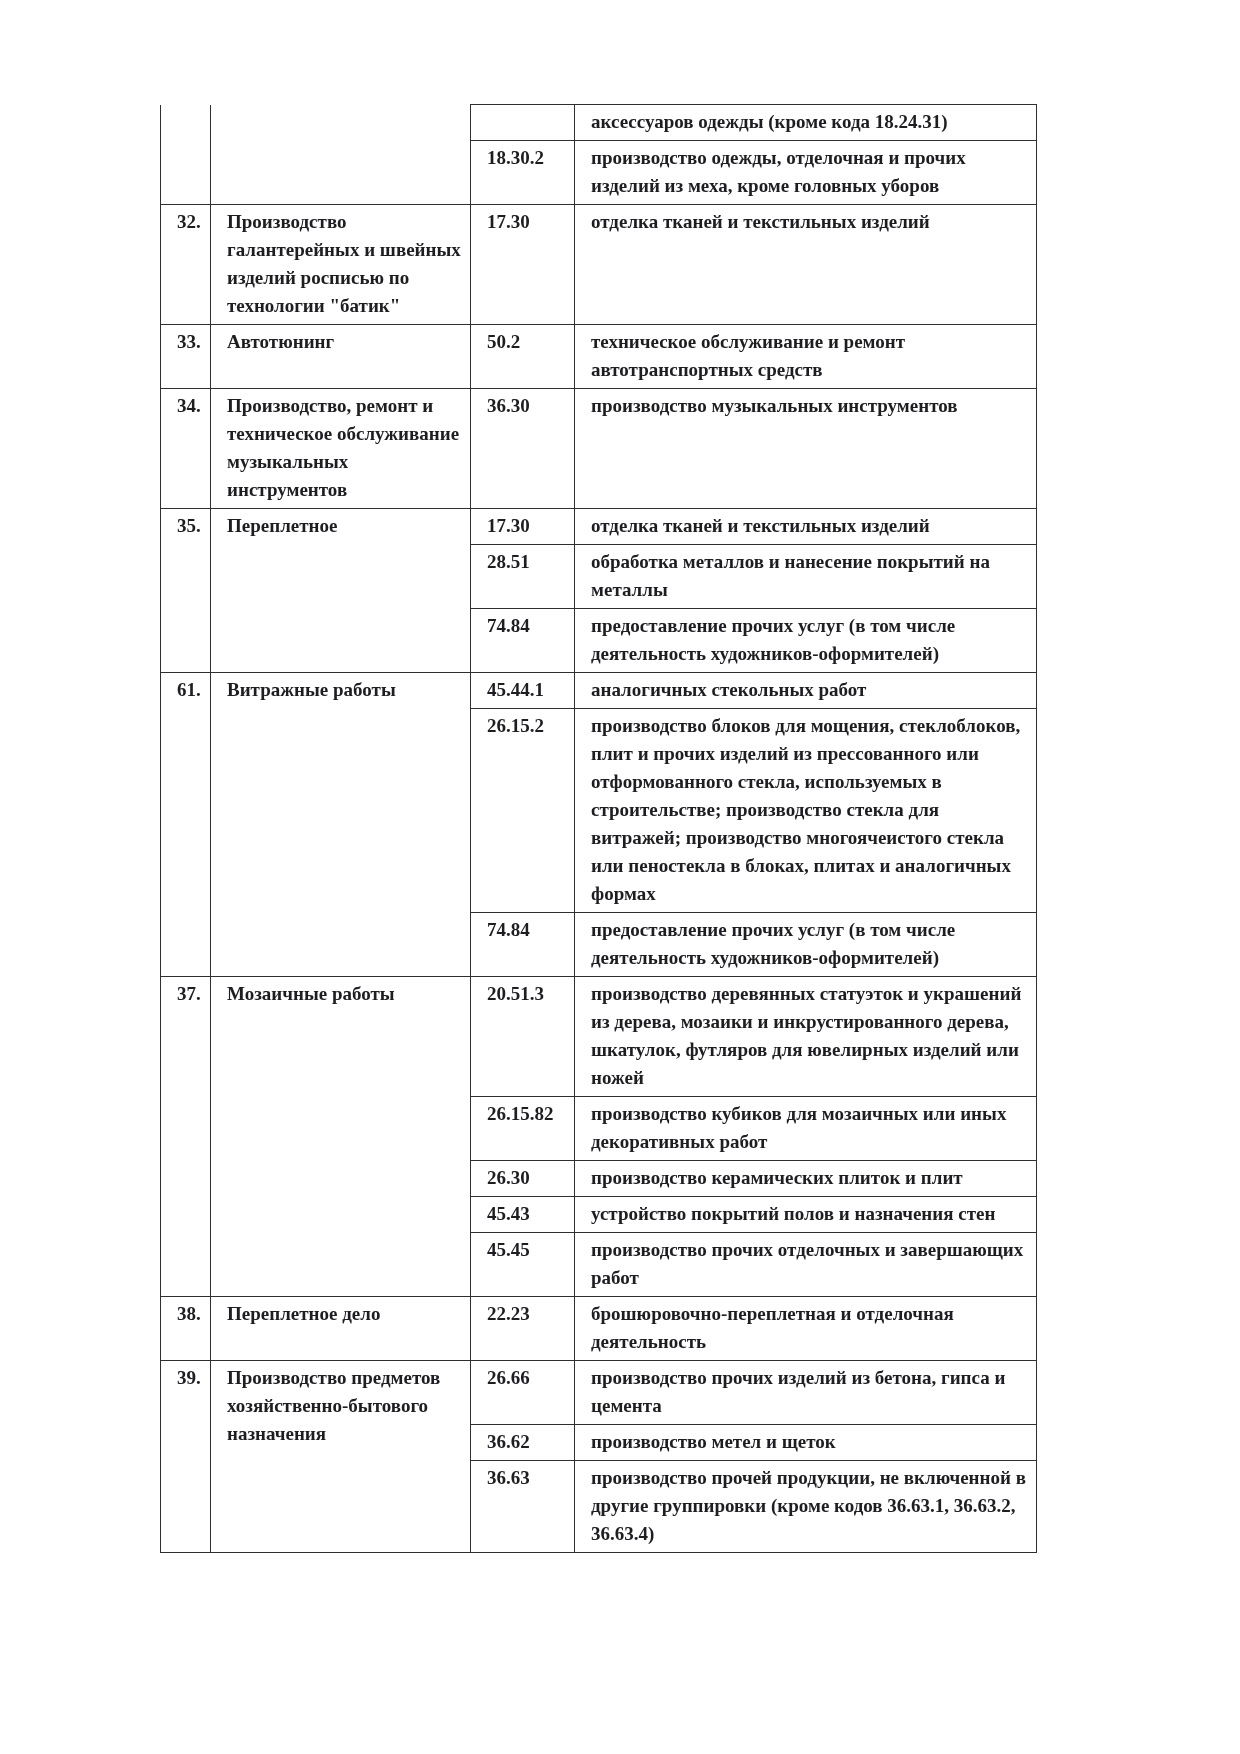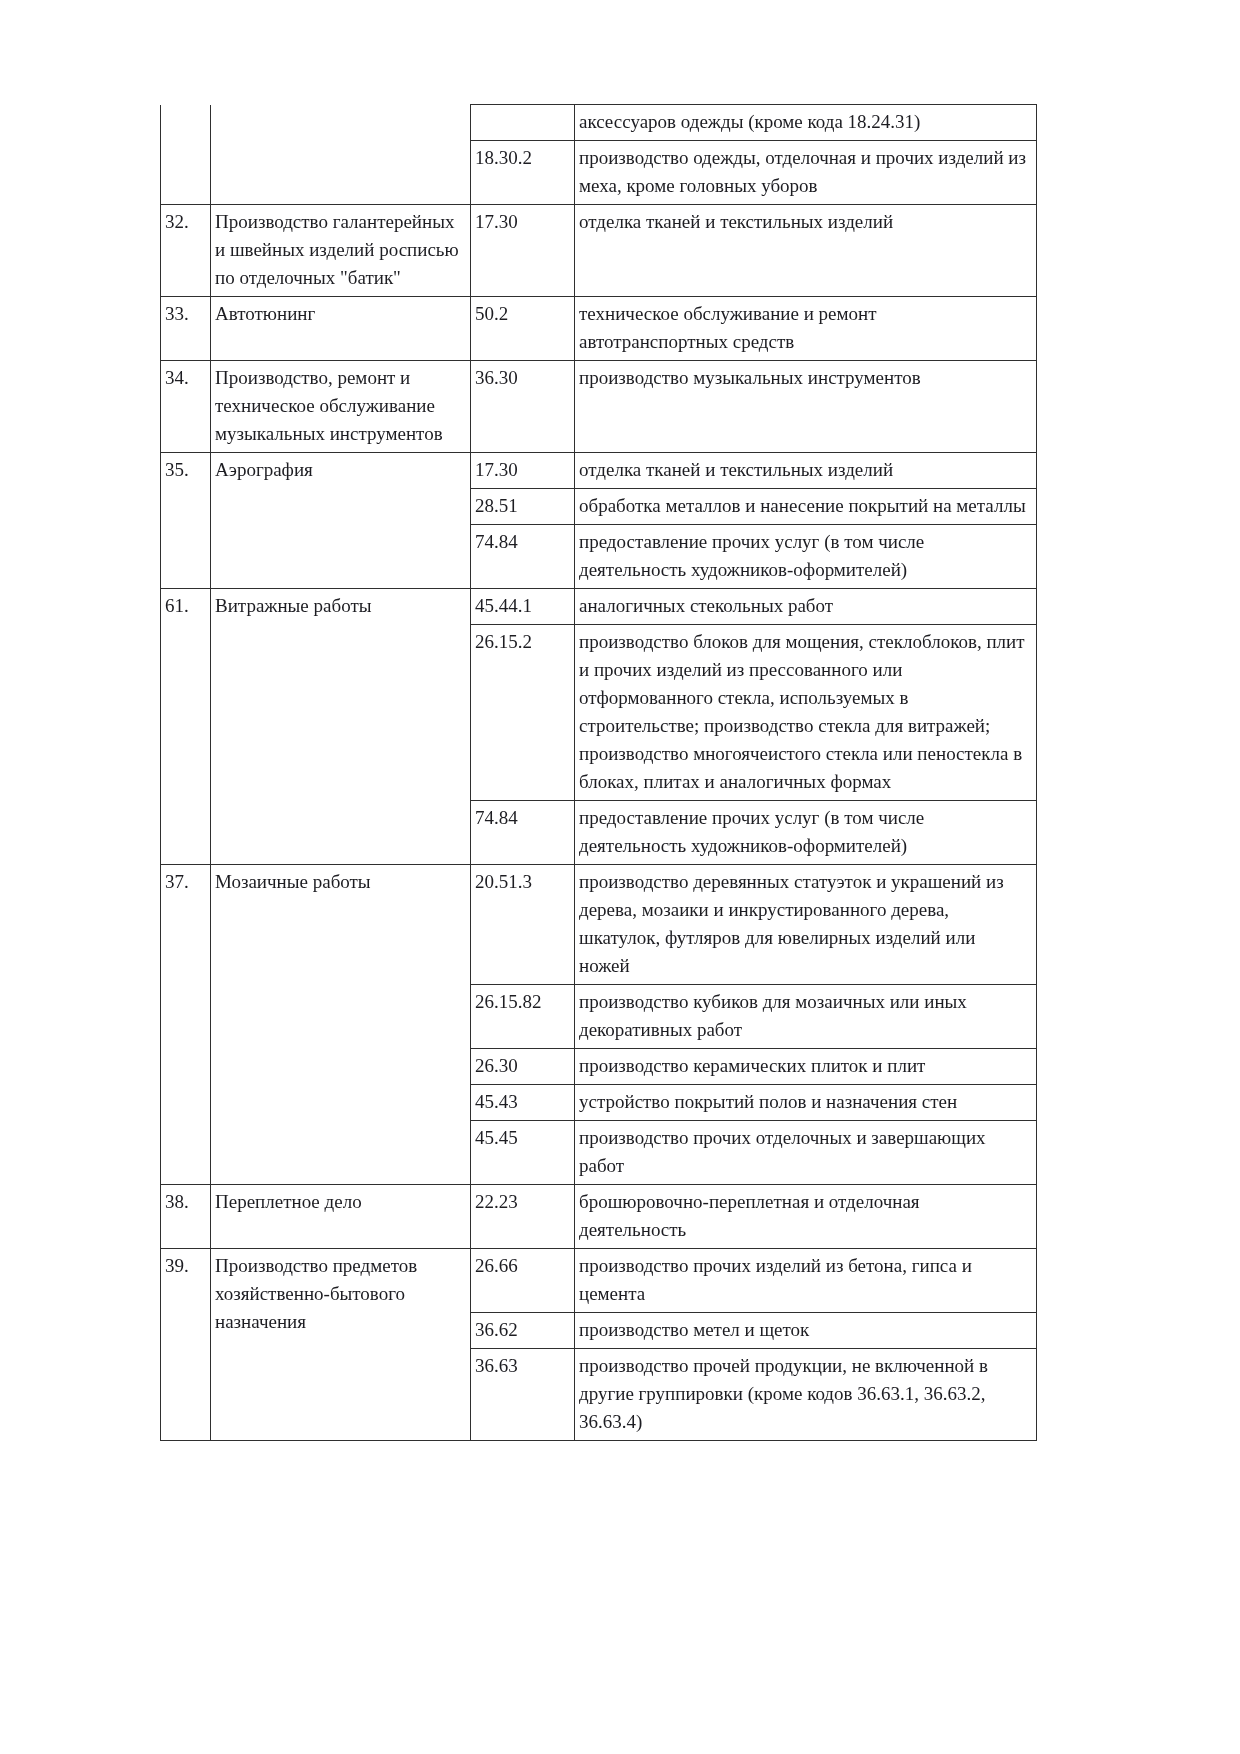--- a/index.html
+++ b/index.html
@@ -17,22 +17,23 @@
     top: 104px;
     width: 876px;
     border-collapse: collapse;
     table-layout: fixed;
   }
   .doc-table td {
     border: 1px solid #2f2f2f;
     vertical-align: top;
     font-size: 19px;
     line-height: 28px;
-    padding: 3px 8px 4px 4px;
+    padding: 3px 8px 4px 16px;
     word-wrap: break-word;
+    font-weight: bold;
   }
   .doc-table td.no-top { border-top: none; }
   col.c-num  { width: 50px;  }
   col.c-name { width: 260px; }
   col.c-code { width: 104px; }
   col.c-desc { width: 462px; }
 </style>
 </head>
 <body>
 
@@ -49,39 +50,39 @@
         <td rowspan="2" class="no-top"></td>
         <td></td>
         <td>аксессуаров одежды (кроме кода 18.24.31)</td>
       </tr>
       <tr>
         <td>18.30.2</td>
         <td>производство одежды, отделочная и прочих изделий из меха, кроме головных уборов</td>
       </tr>
       <tr>
         <td rowspan="1">32.</td>
-        <td rowspan="1">Производство галантерейных и швейных изделий росписью по отделочных "батик"</td>
+        <td rowspan="1">Производство галантерейных и швейных изделий росписью по технологии "батик"</td>
         <td>17.30</td>
         <td>отделка тканей и текстильных изделий</td>
       </tr>
       <tr>
         <td rowspan="1">33.</td>
         <td rowspan="1">Автотюнинг</td>
         <td>50.2</td>
         <td>техническое обслуживание и ремонт автотранспортных средств</td>
       </tr>
       <tr>
         <td rowspan="1">34.</td>
         <td rowspan="1">Производство, ремонт и техническое обслуживание музыкальных инструментов</td>
         <td>36.30</td>
         <td>производство музыкальных инструментов</td>
       </tr>
       <tr>
         <td rowspan="3">35.</td>
-        <td rowspan="3">Аэрография</td>
+        <td rowspan="3">Переплетное</td>
         <td>17.30</td>
         <td>отделка тканей и текстильных изделий</td>
       </tr>
       <tr>
         <td>28.51</td>
         <td>обработка металлов и нанесение покрытий на металлы</td>
       </tr>
       <tr>
         <td>74.84</td>
         <td>предоставление прочих услуг (в том числе деятельность художников-оформителей)</td>

